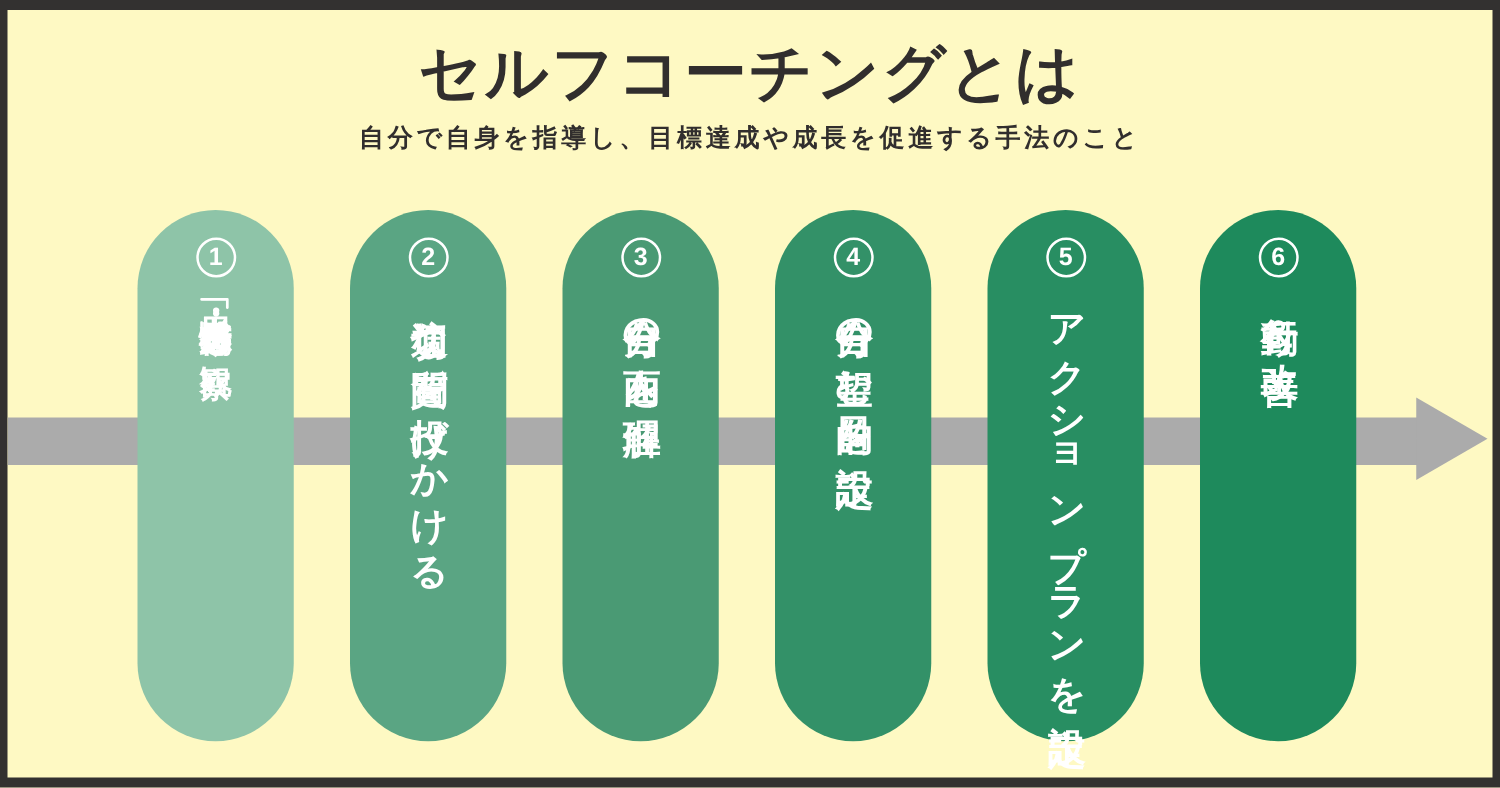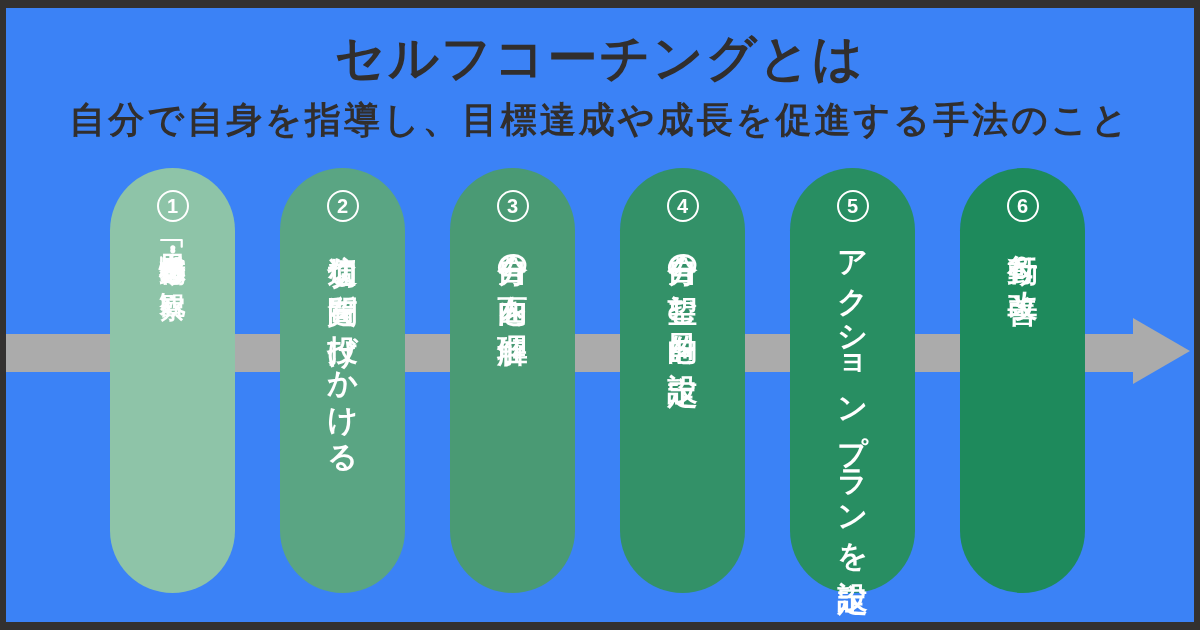--- a/index.html
+++ b/index.html
@@ -26,21 +26,21 @@
     color: #312e2d;
   }
   .title {
     font-size: 50px;
     font-weight: bold;
     letter-spacing: 2px;
     line-height: 1.15;
   }
   .subtitle {
     margin-top: 12px;
-    font-size: 36px;
+    font-size: 20px;
     font-weight: bold;
     letter-spacing: 3px;
     line-height: 1.1;
   }
 
   
   .arrow-shaft {
     position: absolute;
     left: 0;
     top: 326px;
@@ -105,21 +105,21 @@
     font-size: 30px;
     letter-spacing: 2px;
     line-height: 1.2;
     white-space: nowrap;
   }
   .p1 .vtext { font-size: 26px; letter-spacing: 1px; }
 </style>
 </head>
 <body>
 
-<div class="frame" style="background-color: #3b82f6; border-color: rgb(51, 49, 48);">
+<div class="frame" style="background-color: #fef9c3; border-color: rgb(51, 49, 48);">
 
   <div class="header">
     <h1 class="title" style="color: rgb(49, 46, 45);">セルフコーチングとは</h1>
     <p class="subtitle" style="color: rgb(49, 46, 45);">自分で自身を指導し、目標達成や成長を促進する手法のこと</p>
   </div>
 
   <div class="arrow-shaft" style="background-color: rgb(171, 171, 171);"></div>
   <div class="arrow-head" style="border-left-color: rgb(171, 171, 171);"></div>
 
   <div class="pill p1" style="background-color: rgb(142, 196, 168);">

